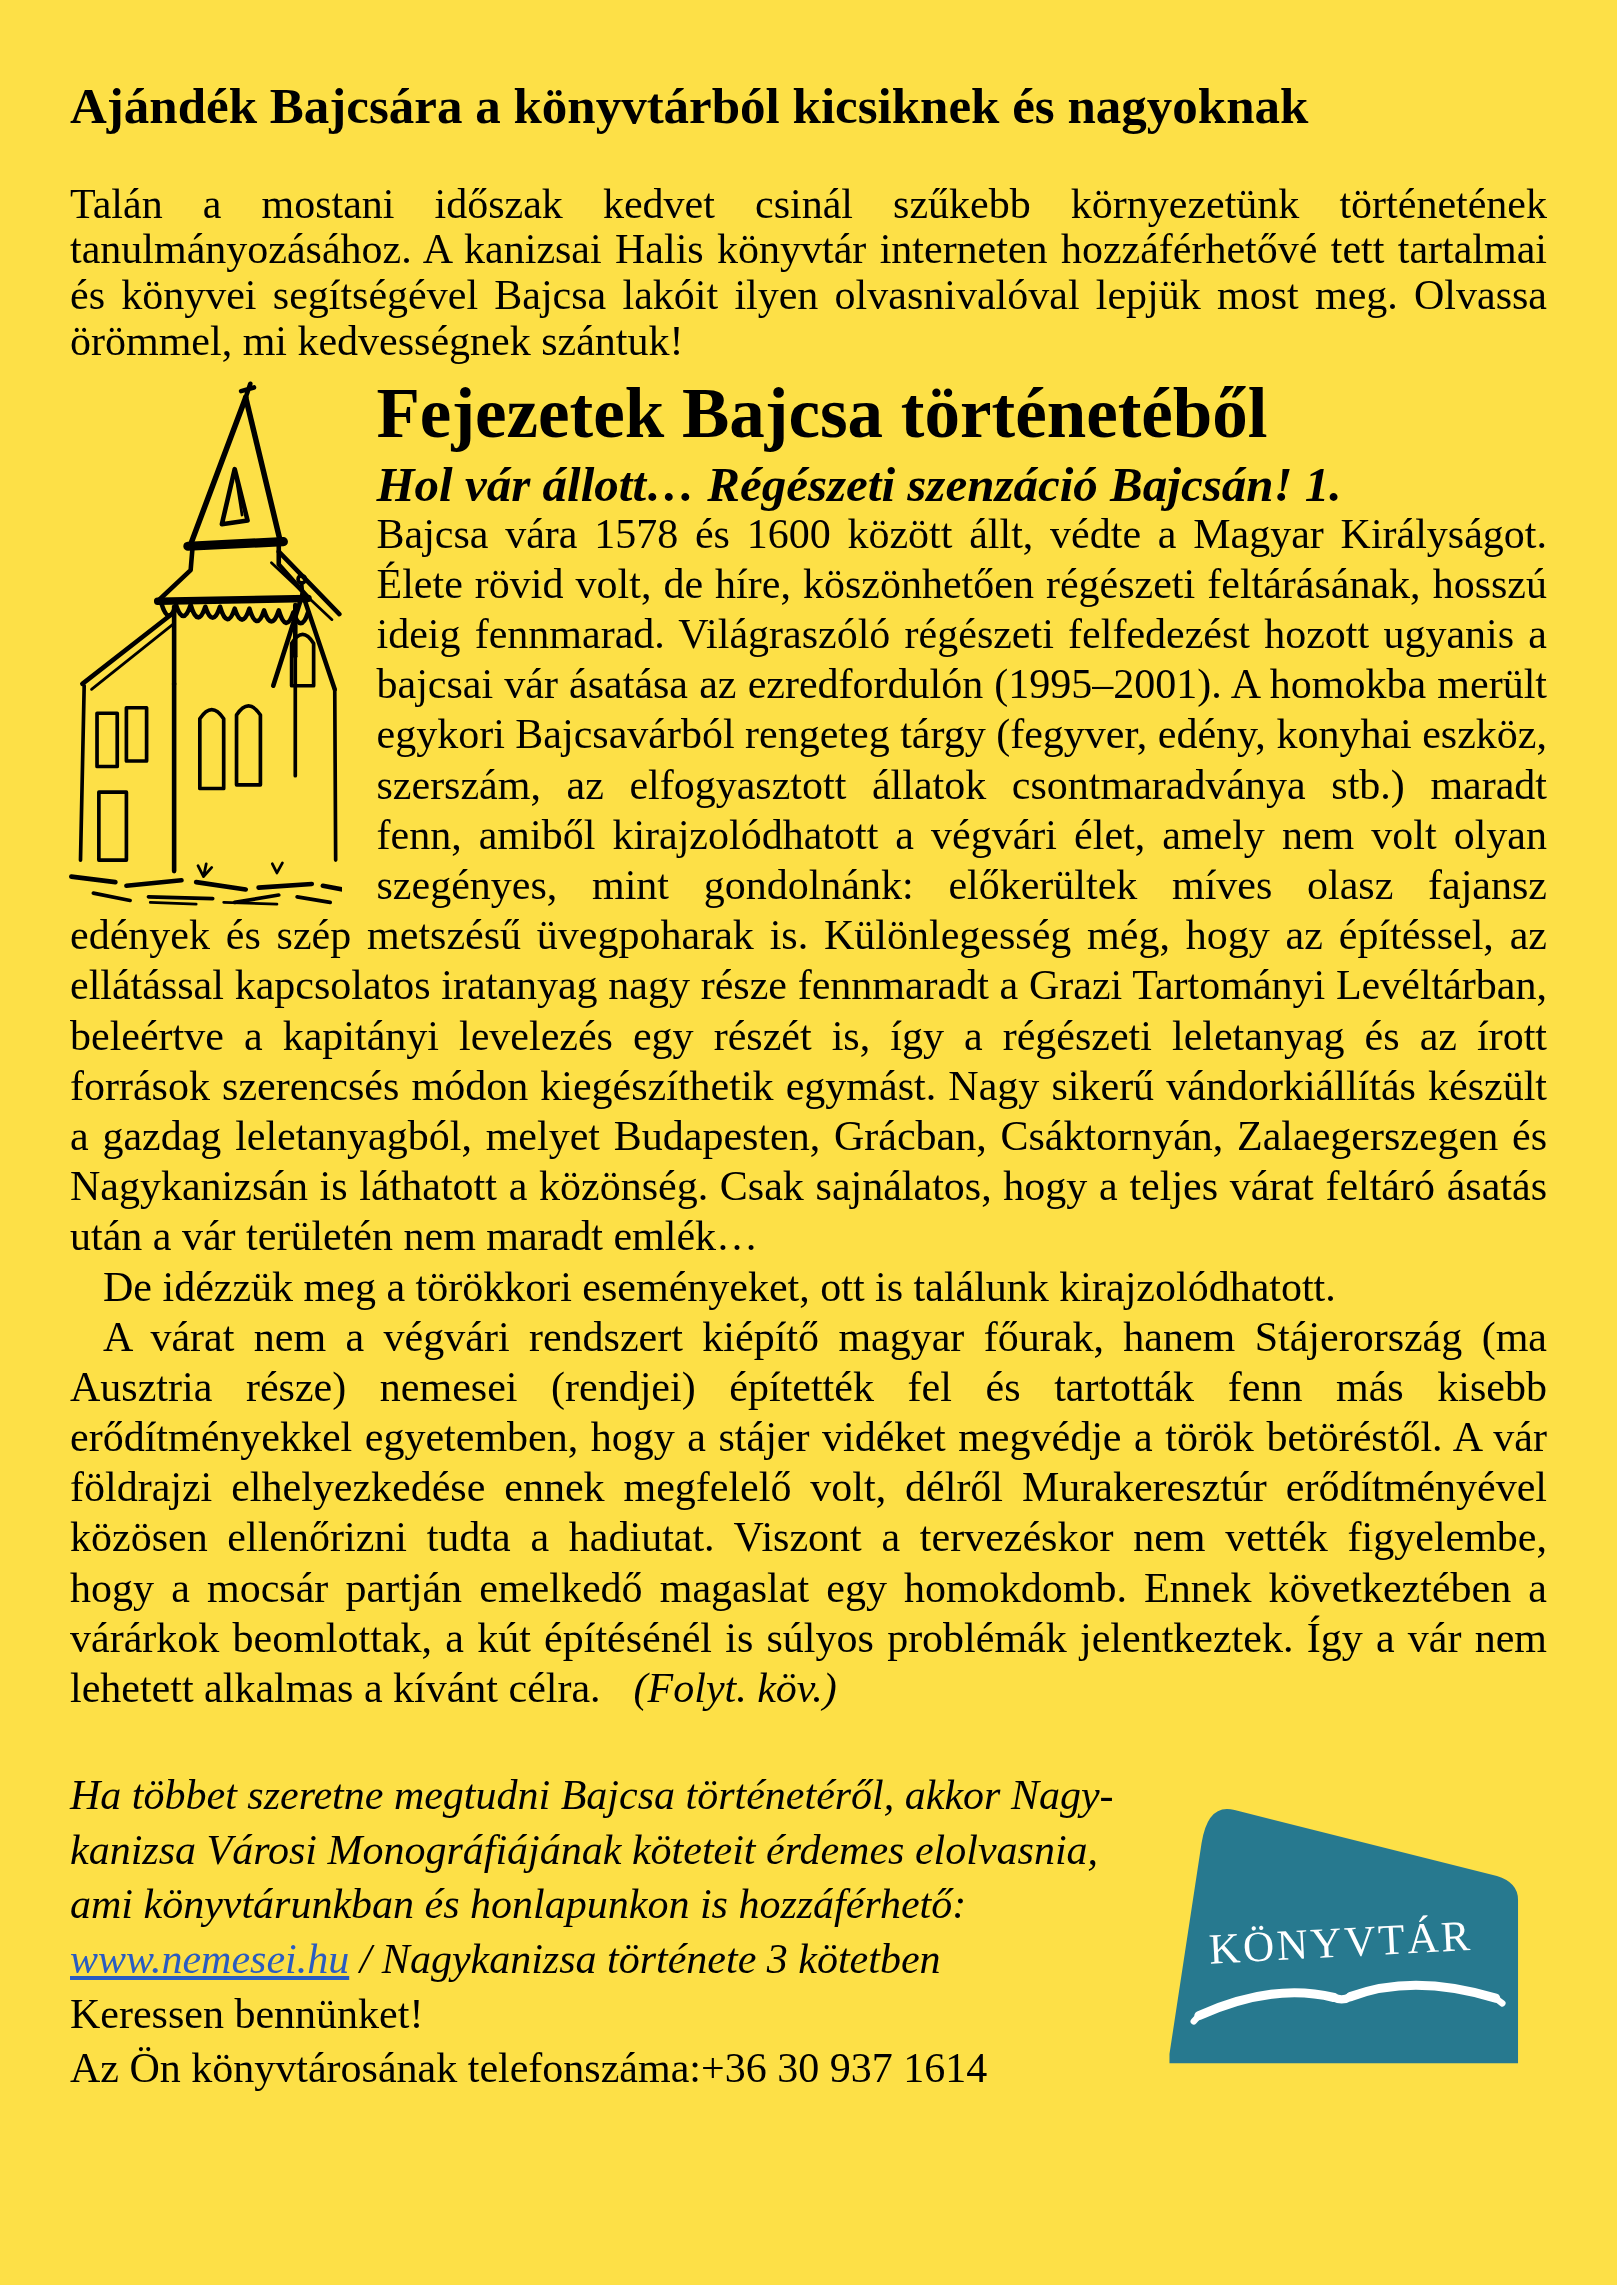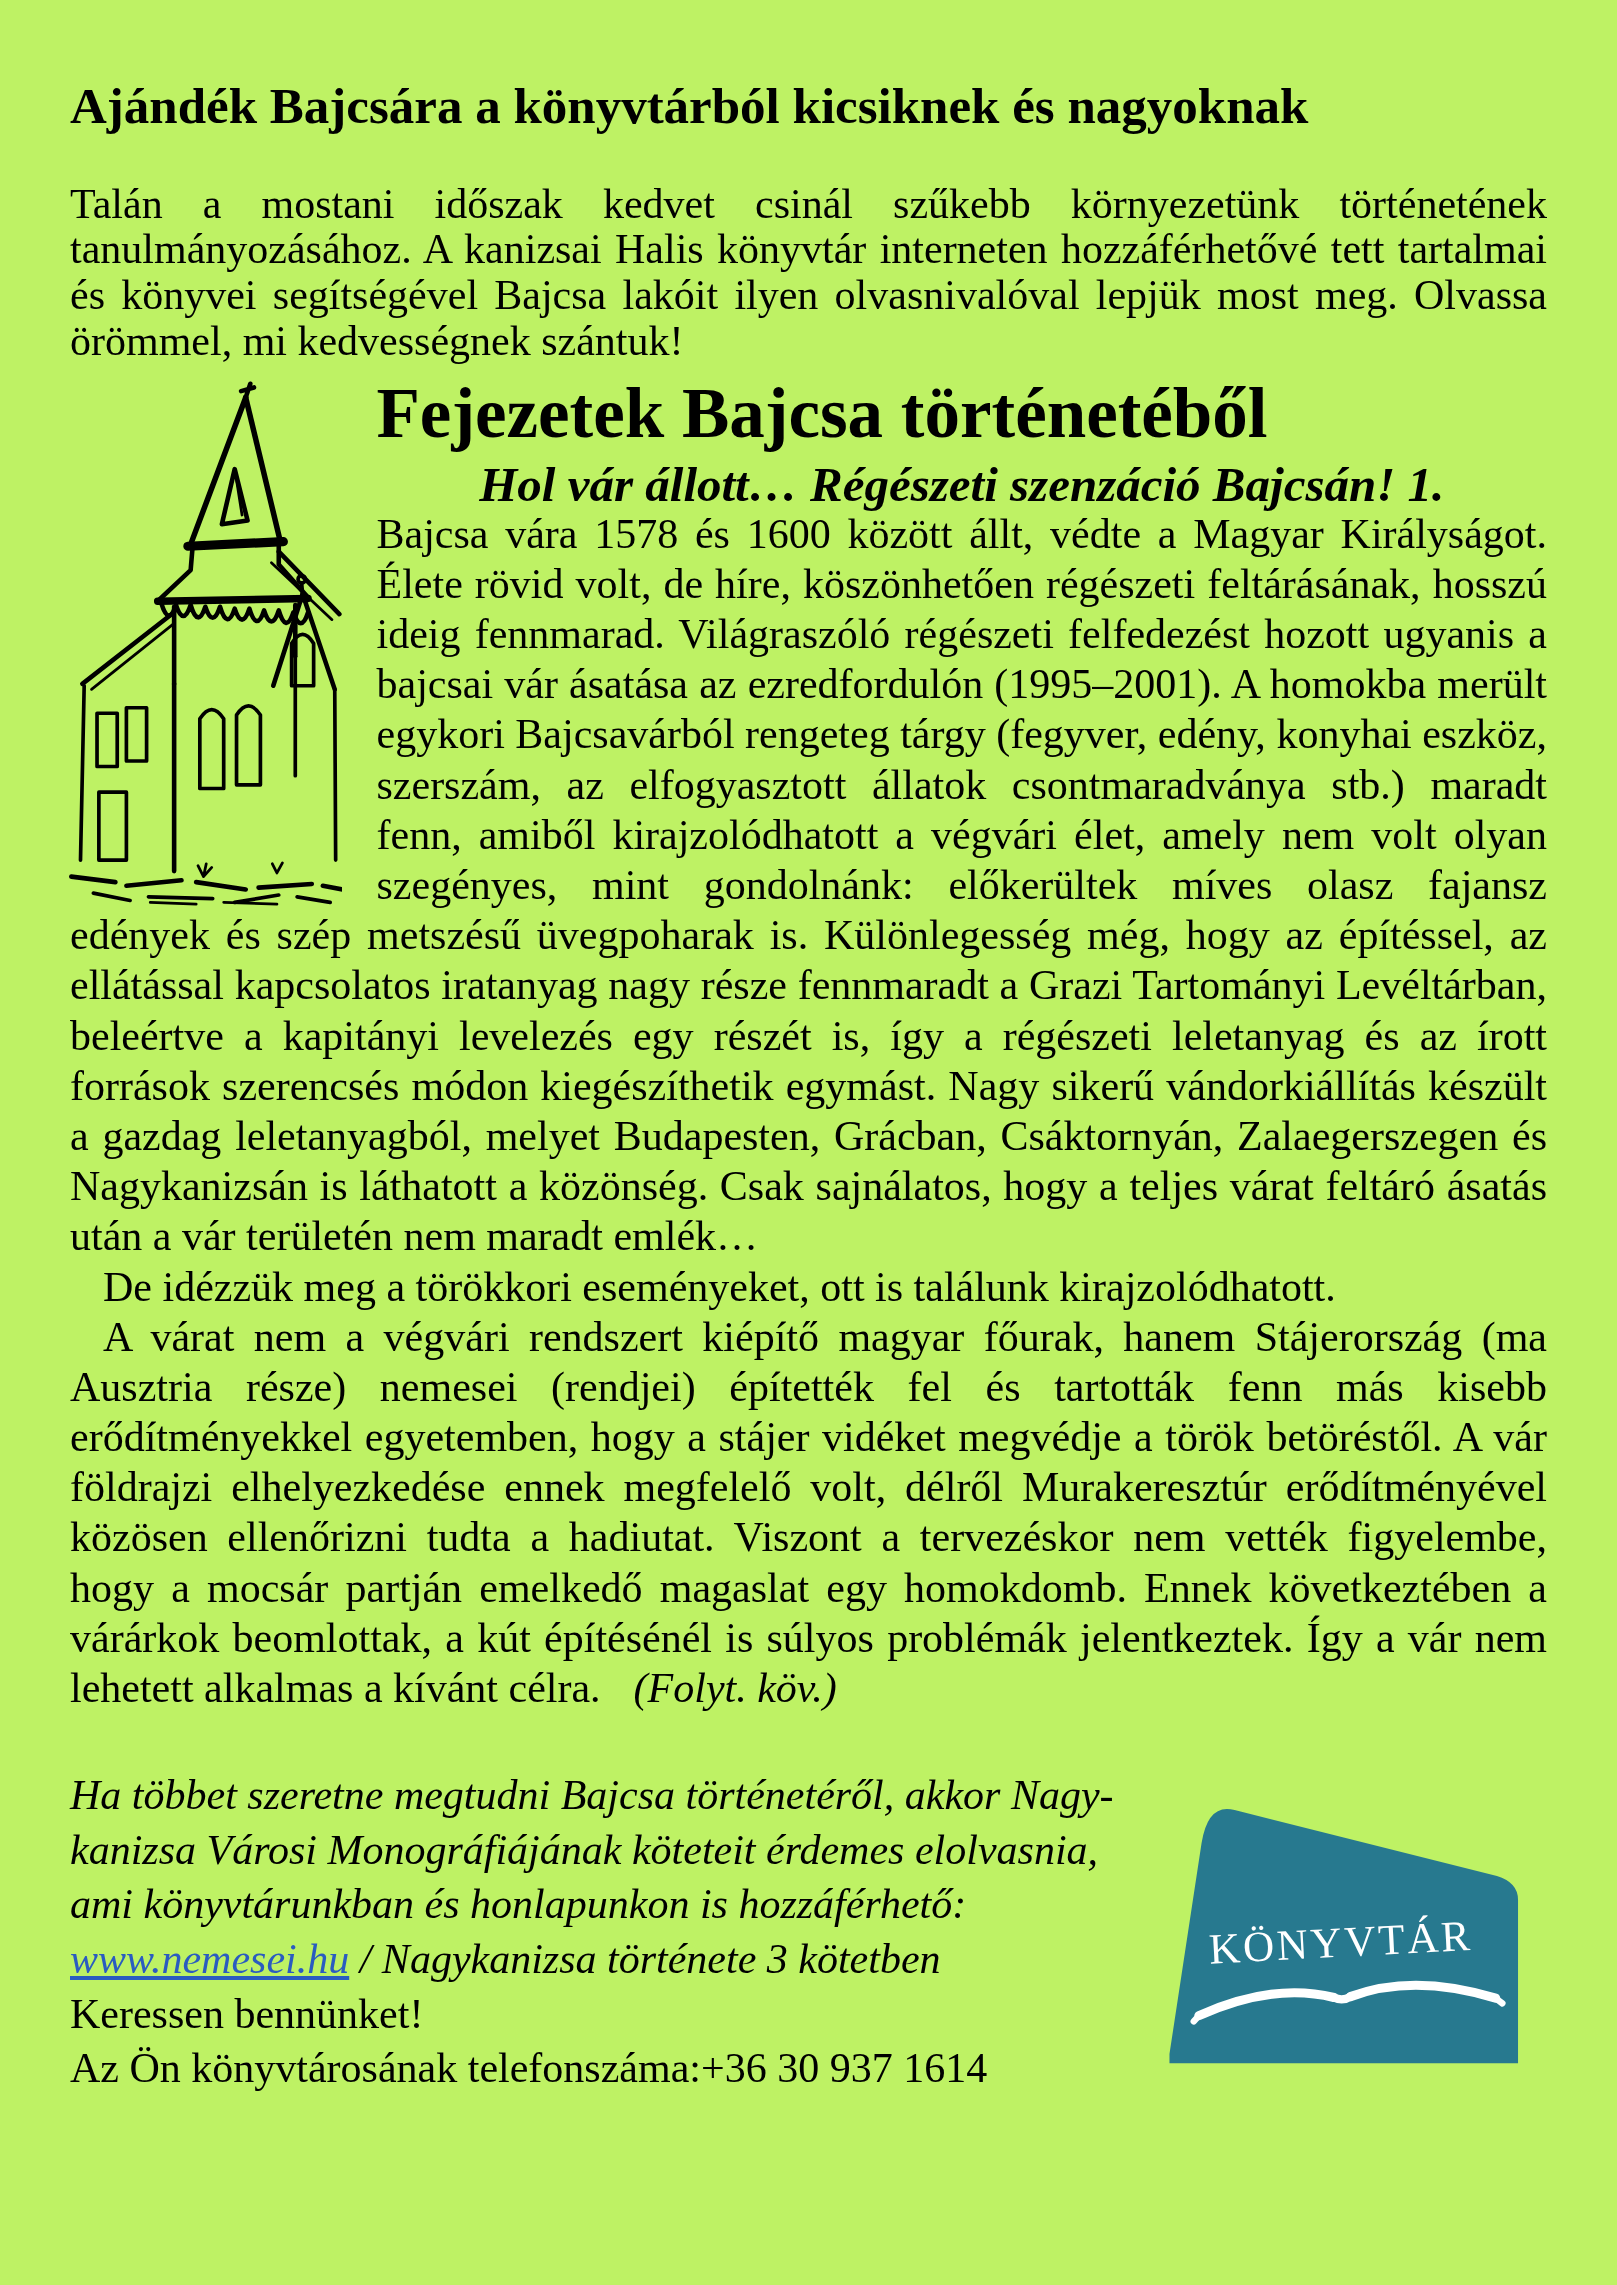--- a/index.html
+++ b/index.html
@@ -1,19 +1,19 @@
 <!DOCTYPE html>
 <html lang="hu" style="font-size:14.7px"><head>
 <meta charset="utf-8">
 <style>
   html,body { margin:0; padding:0; background:#ffffff; }
   .page {
     position:relative;
     width:1617px; height:2286px;
-    background:#bef264;
+    background:#fde047;
     color:#000;
     font-family:"Liberation Serif","DejaVu Serif",serif;
     overflow:hidden;
   }
   .content { padding:77px 70px 0 70px; }
 
   h1.page-title {
     font-size:51px; line-height:1.15; margin:0; font-weight:bold;
     letter-spacing:0;
   }
@@ -28,21 +28,21 @@
     margin:3.7px 35px 3.7px -5.5px;
   }
   .church-figure svg { width:100%; height:100%; }
 
   h2.article-heading {
     font-size:71px; line-height:1.0; margin:1.8px 0 0 0;
     text-align:left; font-weight:bold;
   }
   h3.article-subheading {
     font-size:49px; line-height:1.0; margin:11px 0 0 0;
-    text-align:center; font-weight:bold; font-style:italic;
+    font-weight:bold; font-style:italic;
   }
   p.body-text {
     font-size:42px; line-height:1.195; margin:0;
     text-align:justify;
   }
   p.p1 { }
   p.indent { text-indent:33px; }
   .folyt { font-style:italic; padding-left:33px; white-space:nowrap; }
 
   .footer { position:relative; margin-top:55px; min-height:303px; }

